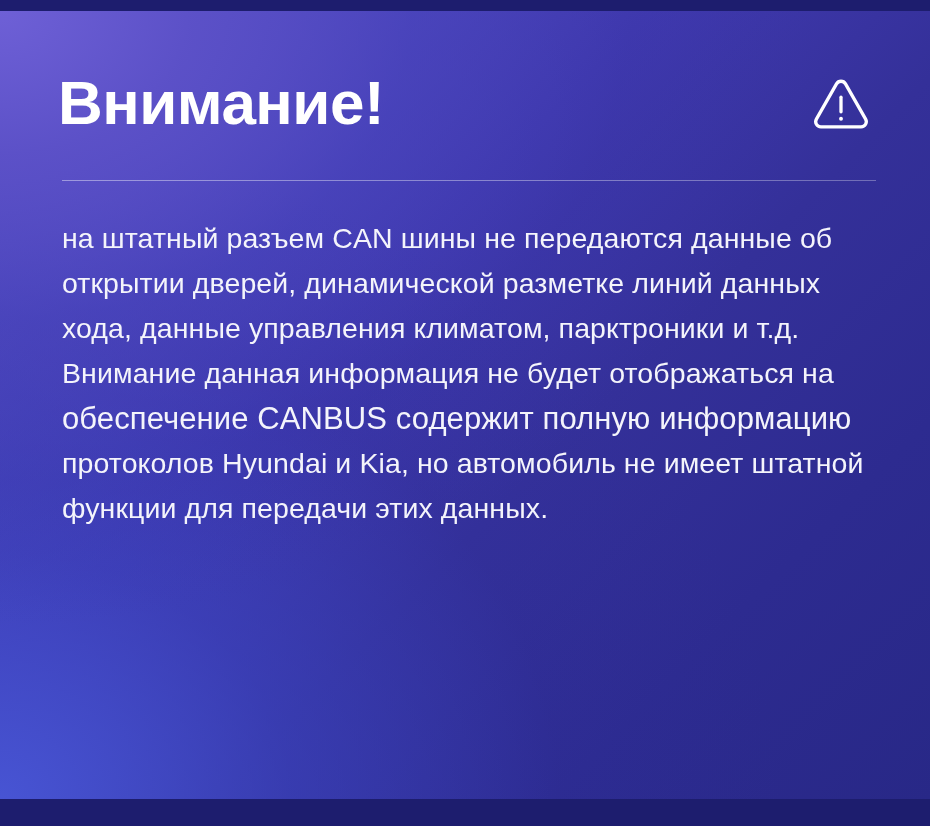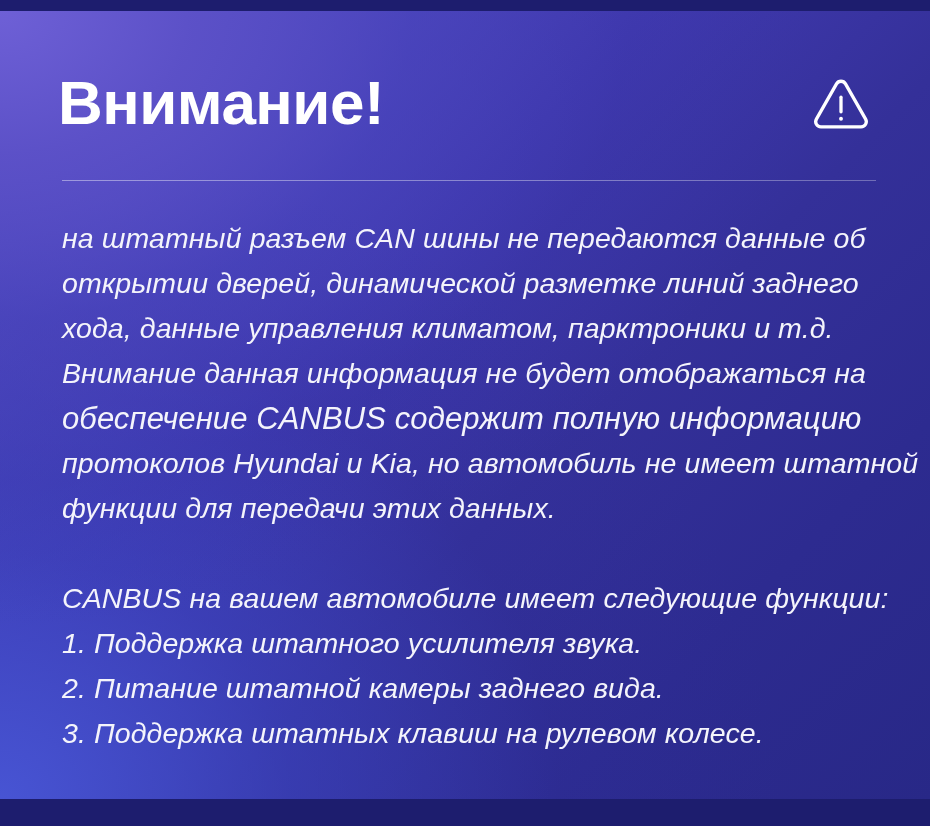--- a/index.html
+++ b/index.html
@@ -89,21 +89,20 @@
     width: 818px;
   }
 
   .para {
     margin: 0;
     color: #f4f4fb;
     font-size: 28.5px;
     line-height: 45px;
     font-weight: 400;
     letter-spacing: 0.1px;
-    font-style: italic;
   }
 
   .para .line {
     display: block;
     white-space: nowrap;
   }
 
   .features {
     margin-top: 45px;
   }
@@ -144,29 +143,23 @@
       </svg>
     </span>
 
     <div class="divider"></div>
   </div>
 
   <div class="content">
 
     <p class="para">
       <span class="line" style="font-size: 28.5px;">на штатный разъем CAN шины не передаются данные об</span>
-      <span class="line" style="font-size: 28.5px;">открытии дверей, динамической разметке линий заднего</span>
+      <span class="line" style="font-size: 28.5px;">открытии дверей, динамической разметке линий данных</span>
       <span class="line" style="font-size: 28.5px;">хода, данные управления климатом, парктроники и т.д.</span>
       <span class="line" style="font-size: 28.5px;">Внимание данная информация не будет отображаться на</span>
       <span class="line" style="font-size: 31px;">обеспечение CANBUS содержит полную информацию</span>
       <span class="line" style="font-size: 28.5px;">протоколов Hyundai и Kia, но автомобиль не имеет штатной</span>
       <span class="line" style="font-size: 28.5px;">функции для передачи этих данных.</span>
     </p>
 
-    <p class="para features">
-      <span class="intro" style="font-size: 28.5px;">CANBUS на вашем автомобиле имеет следующие функции:</span>
-      <span class="feature-item" style="font-size: 28.5px;">1. Поддержка штатного усилителя звука.</span>
-      <span class="feature-item" style="font-size: 28.5px;">2. Питание штатной камеры заднего вида.</span>
-      <span class="feature-item" style="font-size: 28.5px;">3. Поддержка штатных клавиш на рулевом колесе.</span>
-    </p>
 
   </div>
 </div>
 
 </body></html>

